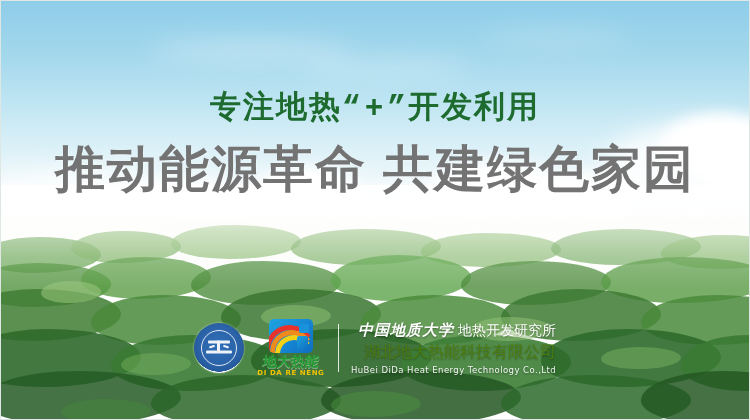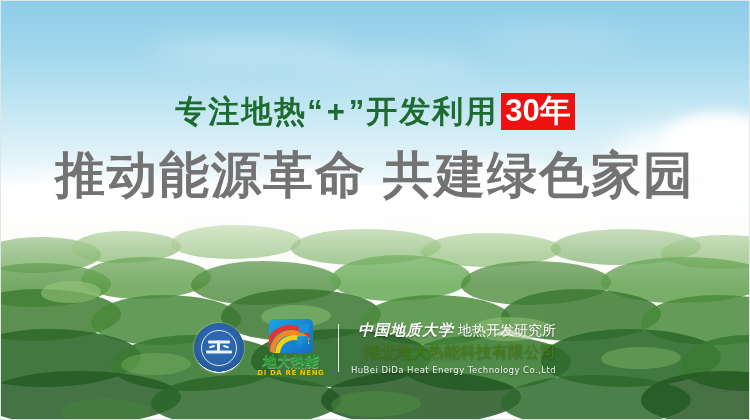--- a/index.html
+++ b/index.html
@@ -66,21 +66,21 @@
       rgba(255,255,255,0) 100%);
     pointer-events:none;
   }
 
   
   .headline-wrap{
     position:absolute;left:0;top:92px;width:100%;
     text-align:center;z-index:6;
   }
   .subtitle{
-    font-family:Liberation Sans, sans-serif;
+    font-family:Liberation Mono, monospace;
     font-size:31px;font-weight:700;color:#1d6b2e;
     letter-spacing:2px;line-height:1;
     white-space:nowrap;
     display:inline-flex;align-items:center;justify-content:center;
   }
   .sub-plus{color:#1d6b2e;padding:0 2px;}
   .badge{
     display:inline-block;
     background:#ee1111;color:#ffffff;
     font-size:31px;font-weight:700;
@@ -262,21 +262,20 @@
   </div>
 
   <div class="headline-wrap">
 
     <div class="subtitle">
       <span>专注地热</span>
       <span>“</span>
       <span class="sub-plus">+</span>
       <span>”</span>
       <span>开发利用</span>
-      <span class="badge">30年</span>
     </div>
 
     <div class="maintitle">
       <span>推动能源革命</span><span class="gap"></span><span>共建绿色家园</span>
     </div>
 
   </div>
 
   <div class="footer">
 

